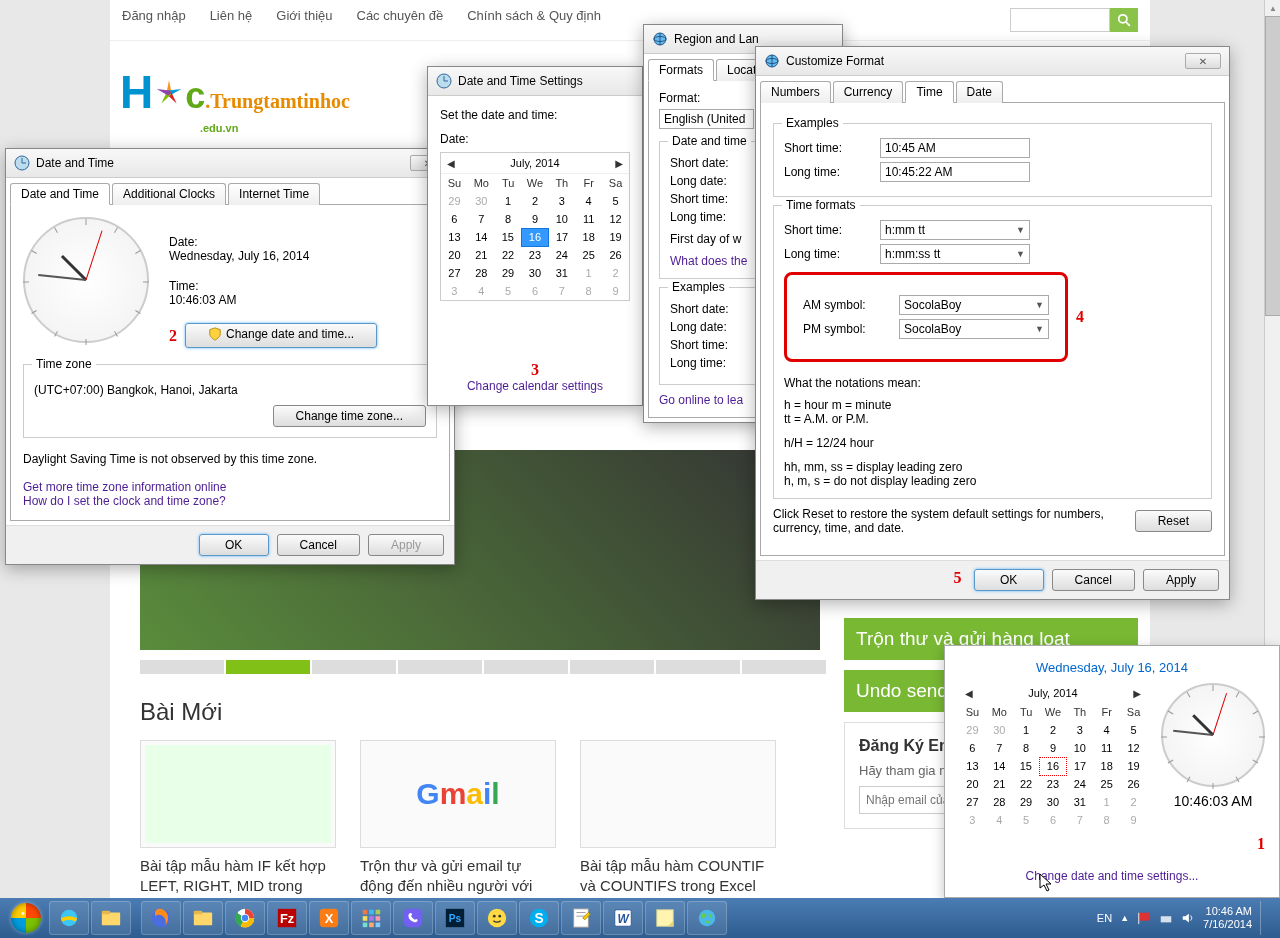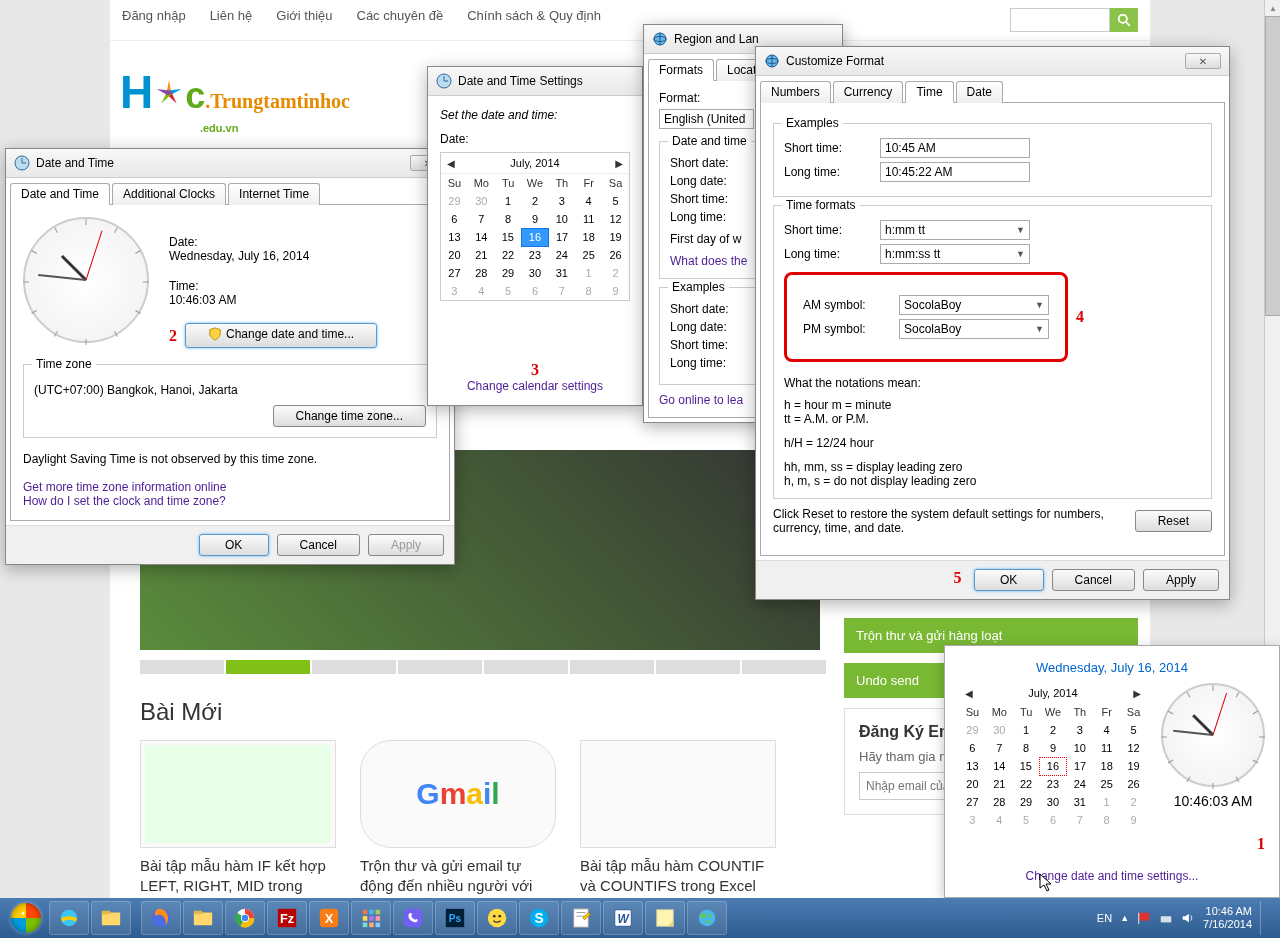--- a/index.html
+++ b/index.html
@@ -20,21 +20,21 @@
 .hero { position: absolute; top: 450px; left: 30px; width: 680px; height: 200px; background: linear-gradient(45deg,#5a8c3c,#333); color: #fff; padding: 20px 40px; font-size: 18px; }
 .tiles { position: absolute; top: 660px; left: 30px; display: flex; gap: 2px; }
 .tile { width: 84px; height: 14px; background: #ddd; }
 .tile.active { background: #81c117; }
 .section-title { position: absolute; top: 698px; left: 30px; font-size: 24px; color: #333; }
 .cards { position: absolute; top: 740px; left: 30px; display: flex; gap: 24px; }
 .card { width: 196px; }
 .card .thumb { width: 196px; height: 108px; border: 1px solid #ddd; background: #fafafa; position: relative; overflow: hidden; padding: 4px; font-size: 7px; color: #777; }
 .card h3 { font-size: 15px; font-weight: normal; color: #333; margin-top: 8px; line-height: 1.3; }
 .sidebar { position: absolute; top: 618px; right: 12px; width: 294px; }
-.widget { background: #78b833; color:#fff; padding: 10px 12px; font-size: 13px; margin-bottom: 10px; }
+.widget { background: #78b833; color:#fff; padding: 10px 12px; font-size: 19px; margin-bottom: 10px; }
 .signup { border: 1px solid #ddd; padding: 14px; }
 .signup h3 { color: #333; font-size: 16px; margin-bottom: 8px; }
 .signup p { font-size: 13px; color: #666; margin-bottom: 8px; }
 .signup input { width: 100%; padding: 6px; border: 1px solid #ccc; font-size: 12px; }
 
 
 .win { position: absolute; background: #fff; border: 1px solid #888; box-shadow: 0 4px 16px rgba(0,0,0,.3); font-size: 12px; z-index: 10; }
 .win .titlebar { background: linear-gradient(#f8f8f8,#e8e8e8); padding: 6px 8px; display: flex; align-items: center; gap: 6px; border-bottom: 1px solid #ccc; }
 .win .titlebar .ticon { width: 16px; height: 16px; }
 .win .titlebar .ttext { font-size: 12px; flex: 1; }
@@ -153,21 +153,21 @@
   </div>
   <div class="section-title">Bài Mới</div>
   <div class="cards">
     <div class="card">
       <div class="thumb">
           <div style="background:#e8ffe8;height:100%;"></div>
         </div>
       <h3>Bài tập mẫu hàm IF kết hợp LEFT, RIGHT, MID trong</h3>
     </div>
     <div class="card">
-      <div class="thumb" style="display:flex;align-items:center;justify-content:center;border-radius:31px;">
+      <div class="thumb" style="display:flex;align-items:center;justify-content:center;">
         <span class="gmail-logo"><span class="b">G</span><span class="r">m</span><span class="y">a</span><span class="b">i</span><span class="g">l</span></span>
       </div>
       <h3>Trộn thư và gửi email tự động đến nhiều người với</h3>
     </div>
     <div class="card">
       <div class="thumb"></div>
       <h3>Bài tập mẫu hàm COUNTIF và COUNTIFS trong Excel</h3>
     </div>
   </div>
   <div class="sidebar">
@@ -252,21 +252,21 @@
 <div class="win" style="left:427px;top:66px;width:216px;z-index:11;">
   <div class="titlebar">
     <svg class="ticon" viewBox="0 0 16 16">
         <circle cx="8" cy="8" r="7" fill="#bde" stroke="#369"></circle>
         <line x1="8" y1="8" x2="8" y2="3" stroke="#369"></line>
         <line x1="8" y1="8" x2="12" y2="8" stroke="#369"></line>
       </svg>
     <span class="ttext">Date and Time Settings</span>
   </div>
   <div style="padding:12px;">
-    <div style="margin-bottom:10px;font-style:italic;">Set the date and time:</div>
+    <div style="margin-bottom:10px;">Set the date and time:</div>
     <div style="margin-bottom:6px;">Date:</div>
     <div class="cal">
       <div class="hdr">
         <span class="nav">◀</span>
         <span>July, 2014</span>
         <span class="nav">▶</span>
       </div>
       <table id="cal1">
           <tbody>
             <tr>

